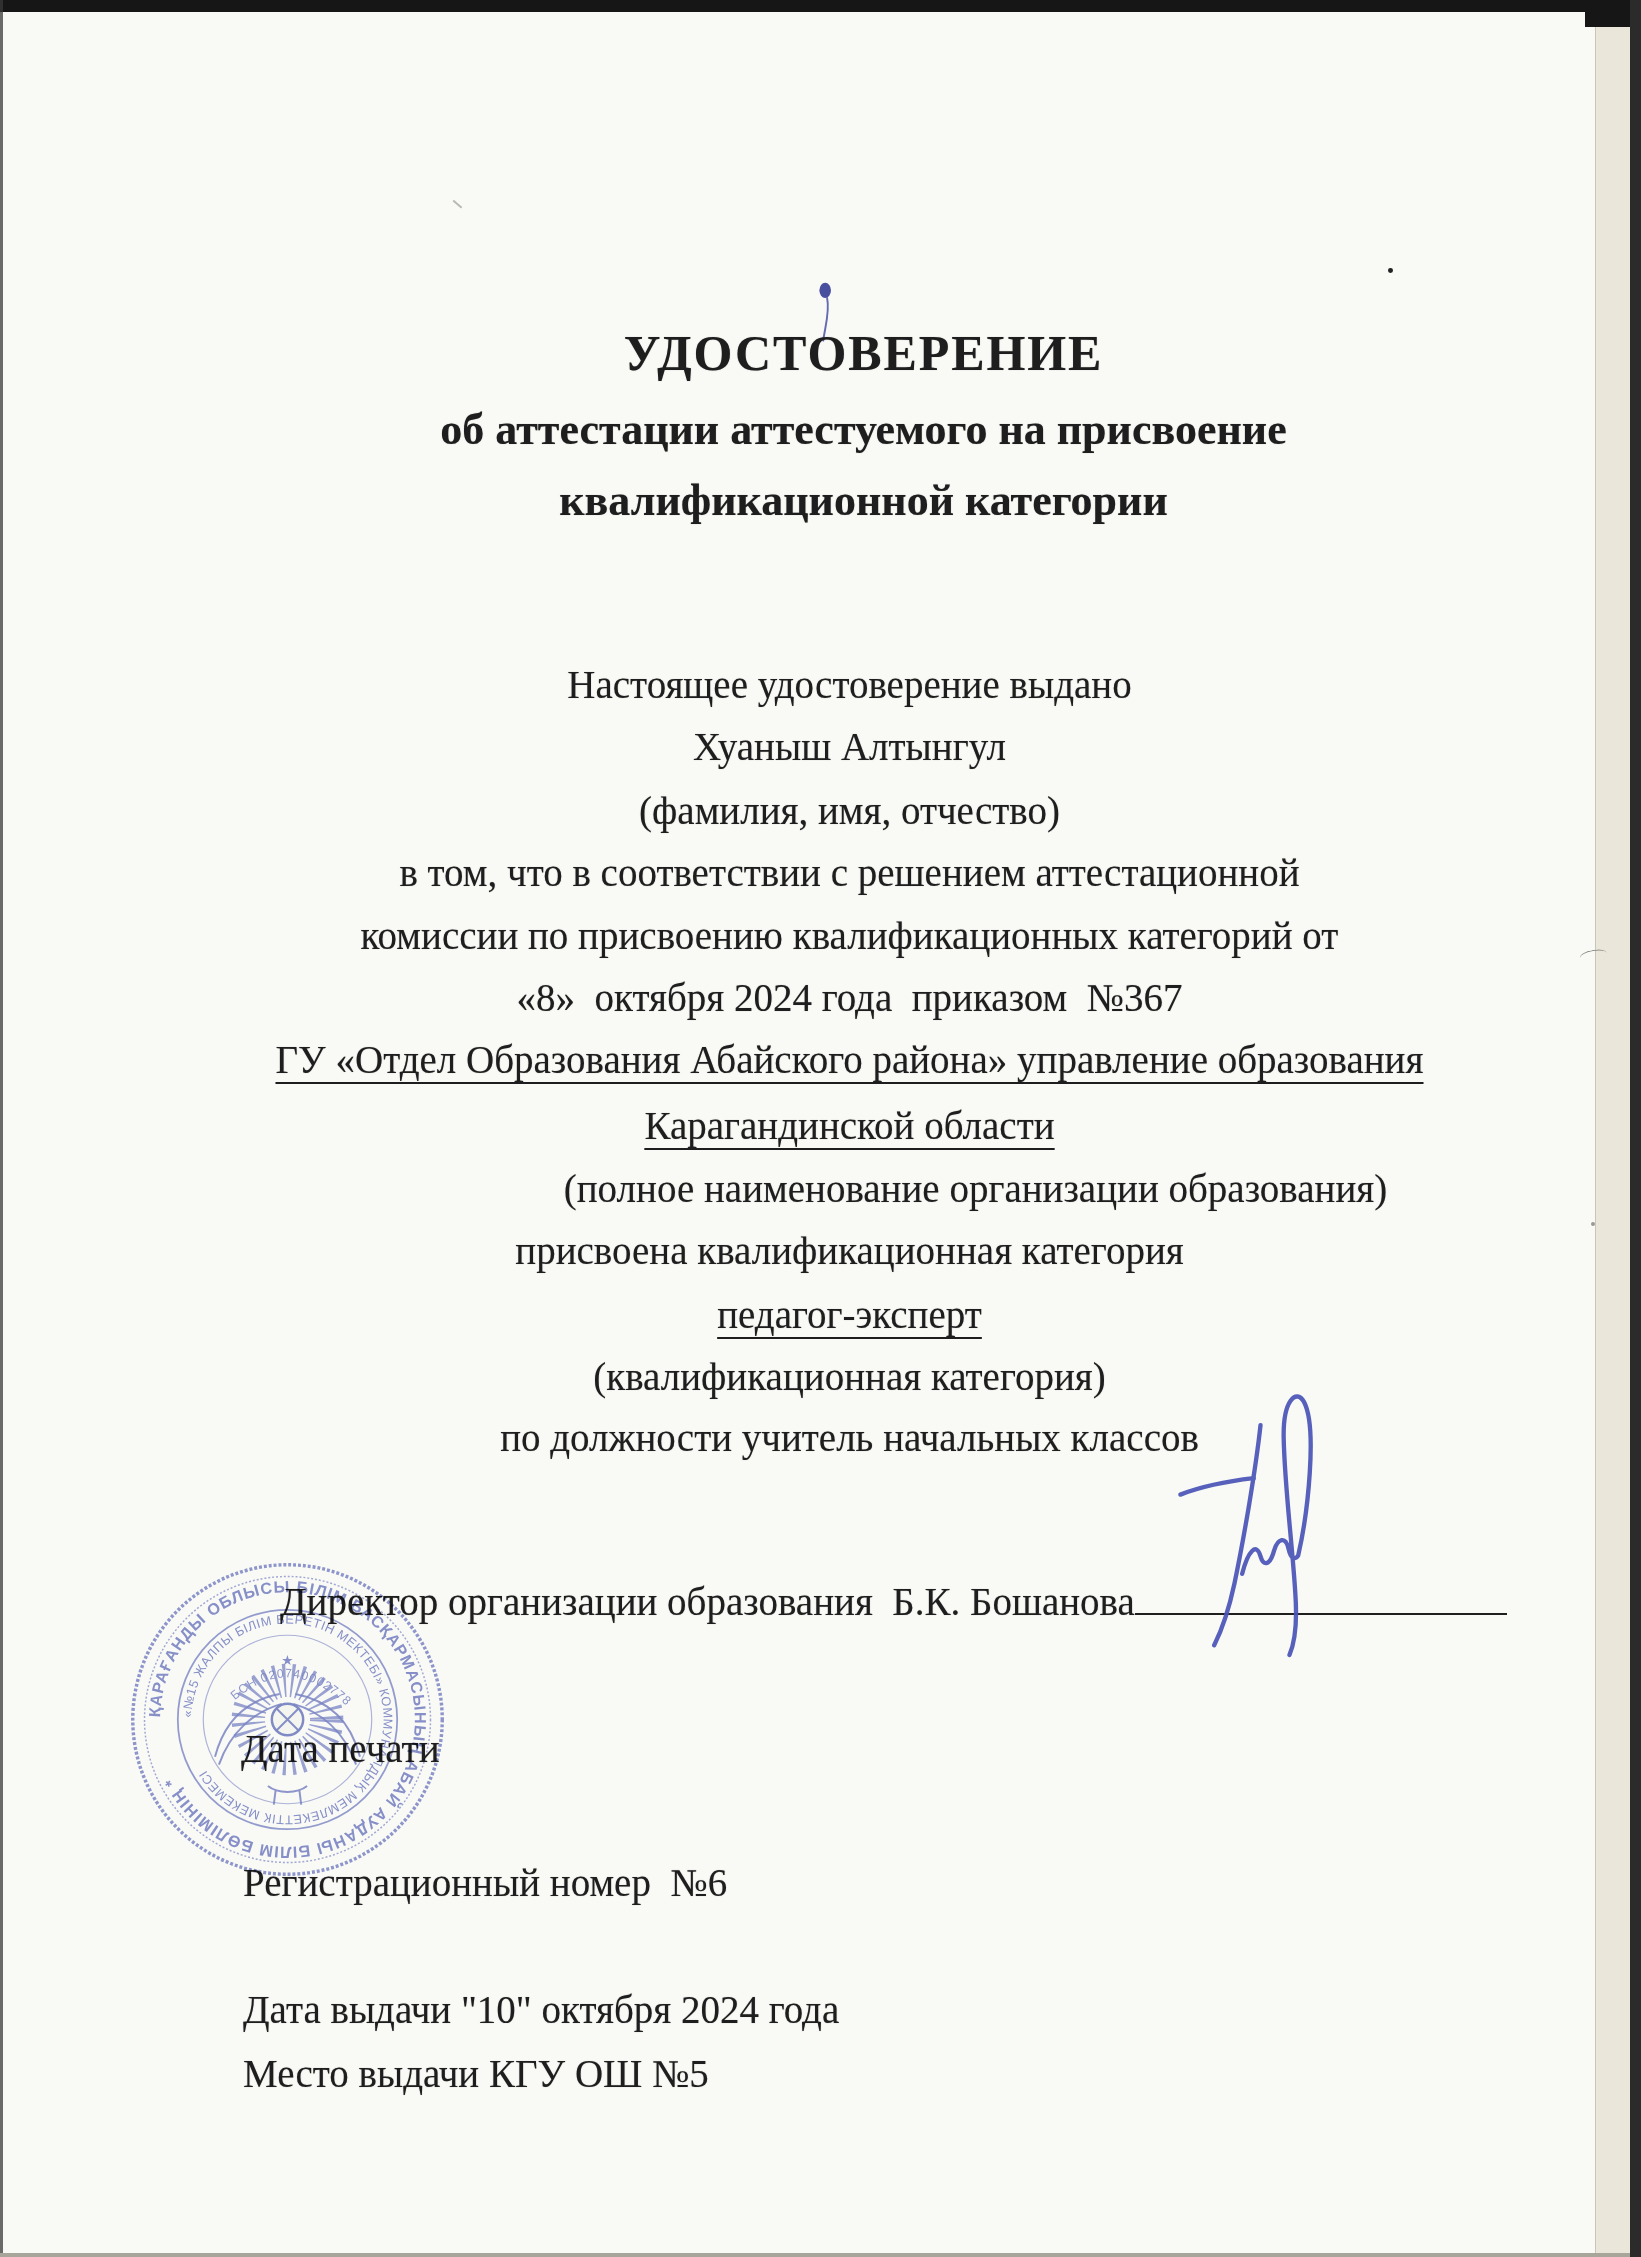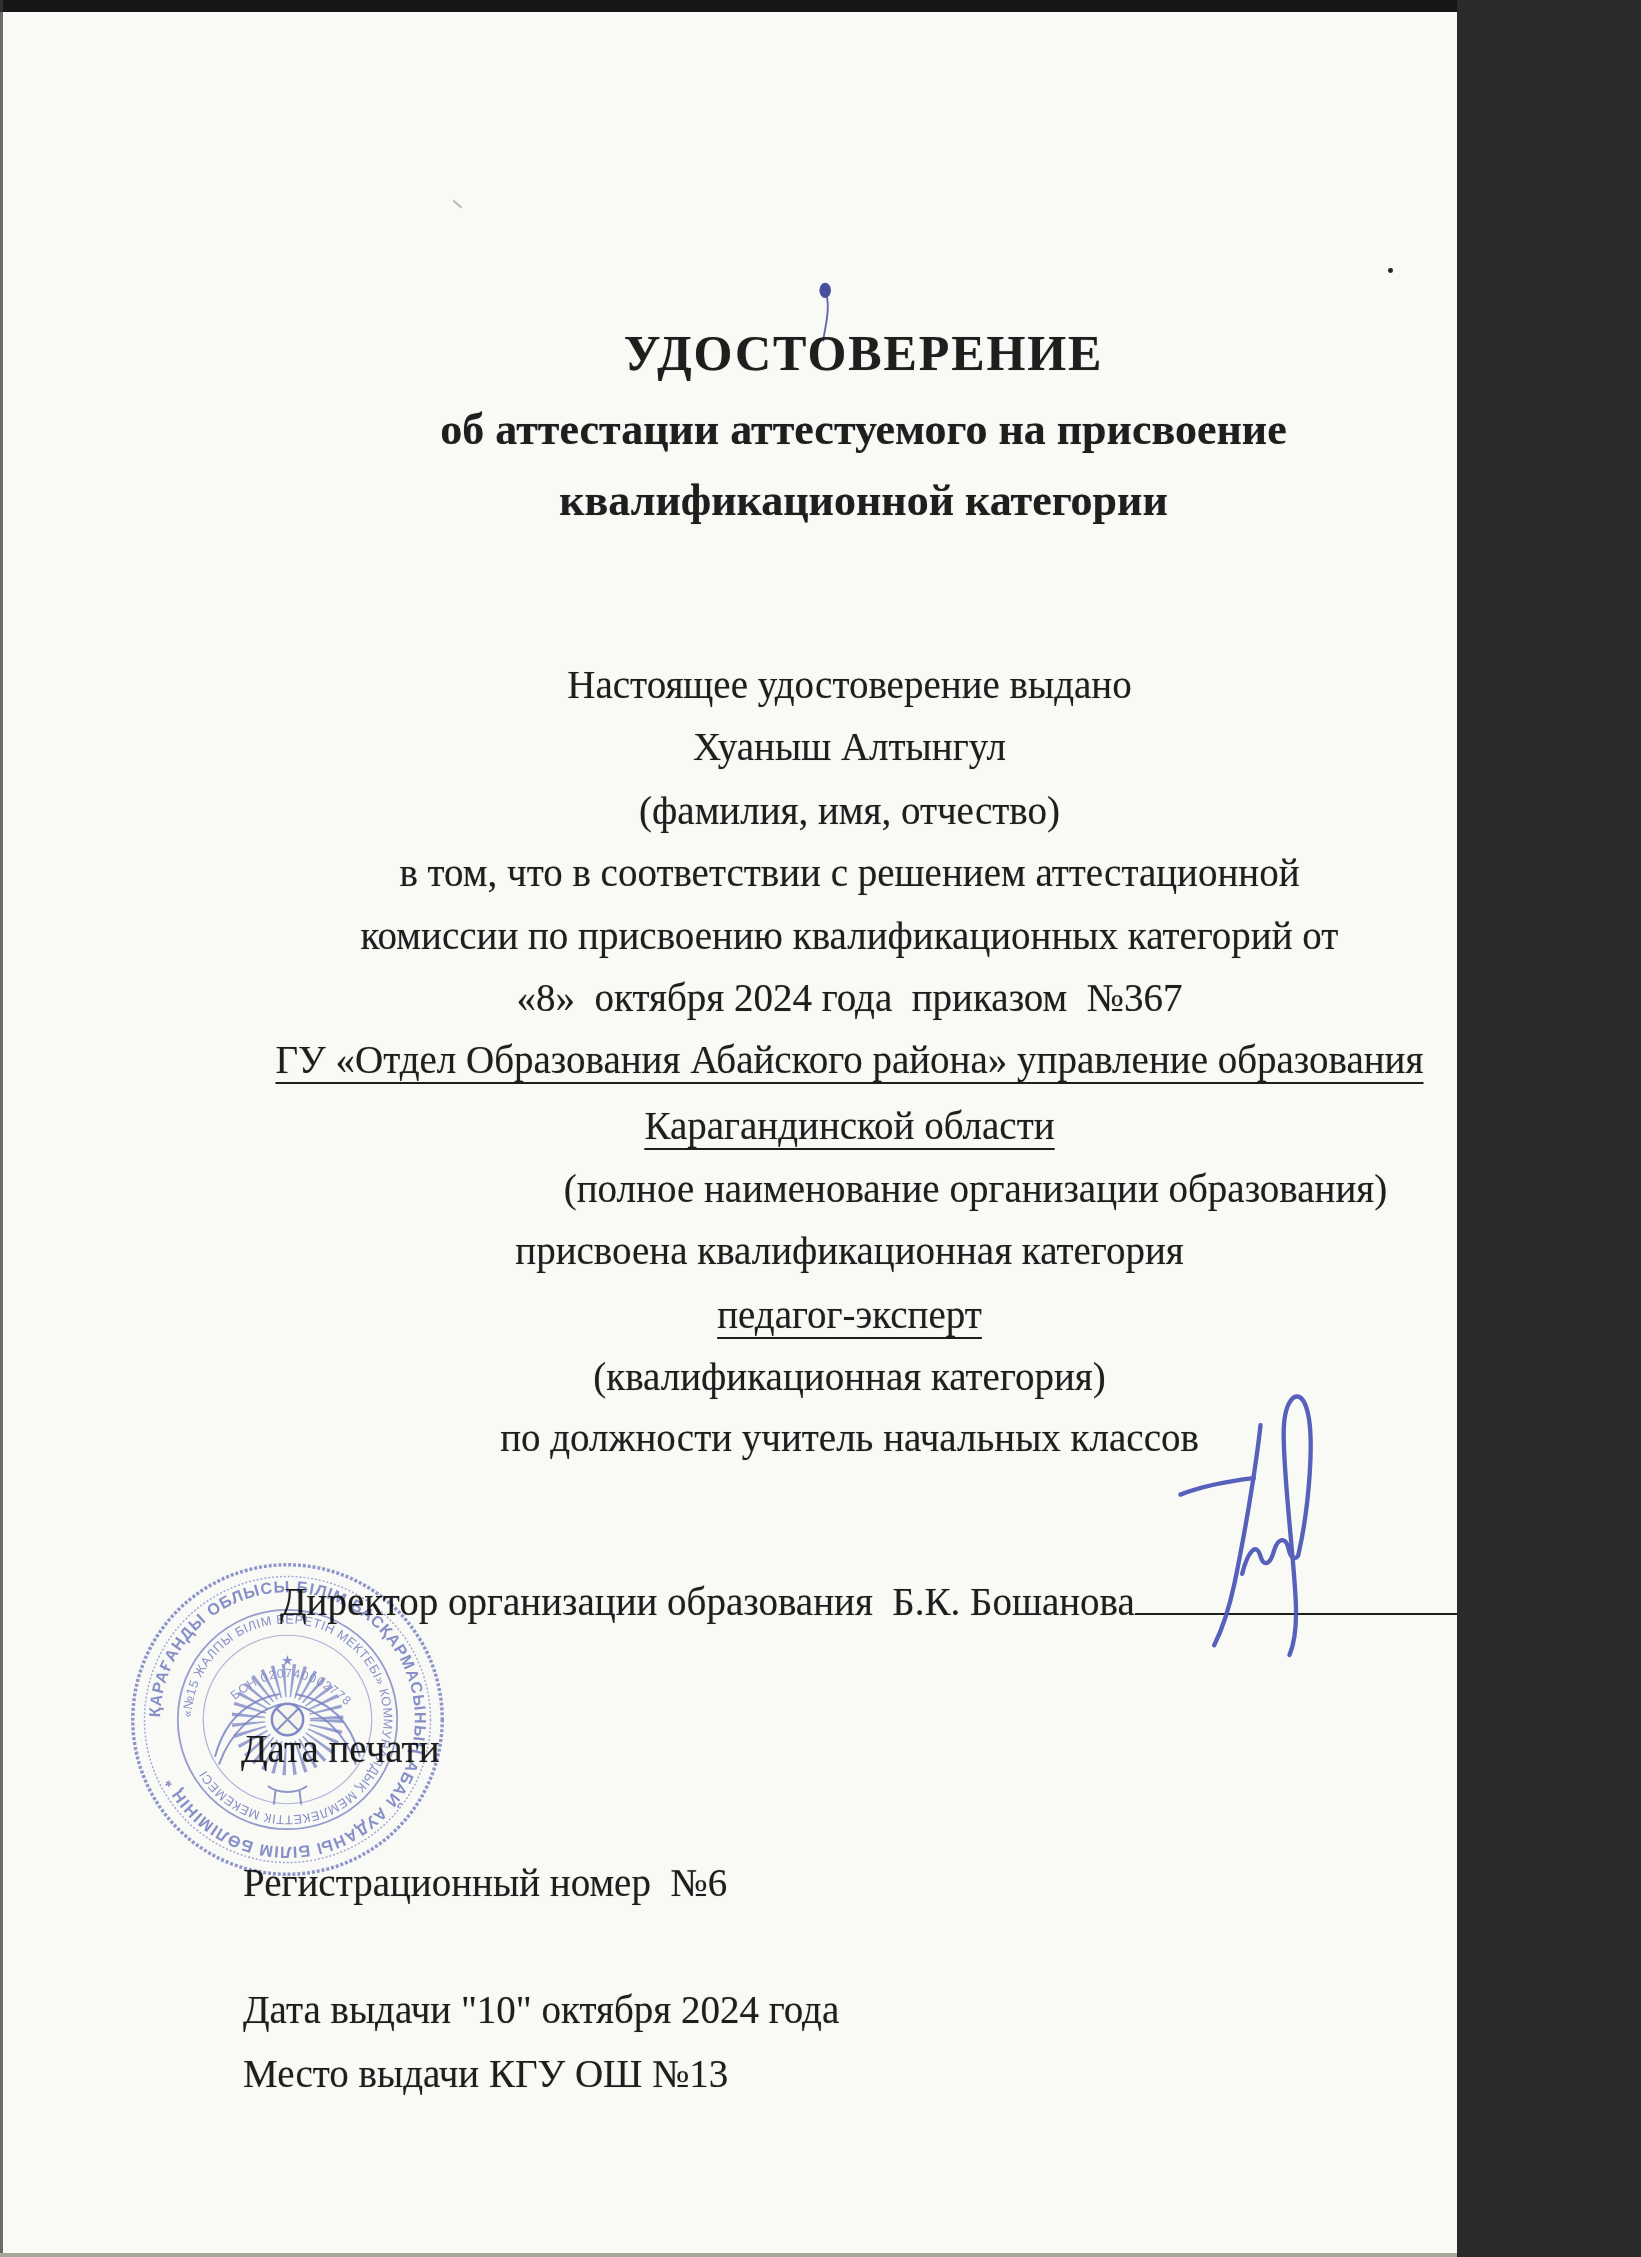--- a/index.html
+++ b/index.html
@@ -1,16 +1,16 @@
 <!DOCTYPE html>
 <html><head>
 <meta charset="utf-8">
 <style>
   html,body{margin:0;padding:0;background:#2b2b2b;}
-  .page{position:relative;width:1457px;height:2257px;background:#f9f9f6;overflow:hidden;
+  .page{position:relative;width:1630px;height:2257px;background:#f9f9f6;overflow:hidden;
         font-family:"Liberation Serif","DejaVu Serif",serif;color:#1e1e1e;}
   .line{position:absolute;left:0;width:1641px;text-align:center;font-size:39px;line-height:1.1;
         white-space:pre;transform:translateX(29px);text-shadow:0 0 1px rgba(25,25,25,.38);}
   .hd{font-weight:bold;transform:translateX(43px);}
   .t1{font-size:50px;letter-spacing:1.9px;}
   .t23{font-size:44px;}
   .u{text-decoration:underline;text-decoration-thickness:2.4px;text-underline-offset:8.7px;}
   .shift-r{transform:translateX(155px);}
   .abs{position:absolute;font-size:39px;white-space:pre;line-height:1.1;
        text-shadow:0 0 1px rgba(25,25,25,.38);}
@@ -75,21 +75,21 @@
   <div class="line" style="top:1356px">(квалификационная категория)</div>
   <div class="line" style="top:1417px">по должности учитель начальных классов</div>
 
   <div class="abs" style="left:241px;top:1530px">
     <span>Директор организации образования  Б.К. Бошанова</span><span class="fill-line"></span>
   </div>
   <div class="abs" style="left:241px;top:1728px">Дата печати</div>
 
   <div class="abs" style="left:243px;top:1862px">Регистрационный номер  №6</div>
   <div class="abs" style="left:243px;top:1989px">Дата выдачи "10" октября 2024 года</div>
-  <div class="abs" style="left:243px;top:2053px">Место выдачи КГУ ОШ №13</div>
+  <div class="abs" style="left:243px;top:2053px">Место выдачи КГУ ОШ №5</div>
 
   <svg class="seal-svg" viewBox="0 0 340 340">
     <g stroke="#5b69bd" fill="none">
       <circle cx="170" cy="170" r="158" stroke-width="3.5" stroke-dasharray="3 2" opacity="0.85"></circle>
       <circle cx="170" cy="170" r="146" stroke-width="1.5" stroke-dasharray="2 2" opacity="0.7"></circle>
       <circle cx="170" cy="170" r="112" stroke-width="1.8" opacity="0.8"></circle>
       <circle cx="170" cy="170" r="86" stroke-width="1.2" opacity="0.6"></circle>
     </g>
     <defs>
       <path id="sealOuterPath" d="M 40,170 a 130,130 0 1 1 260,0 a 130,130 0 1 1 -260,0"></path>

